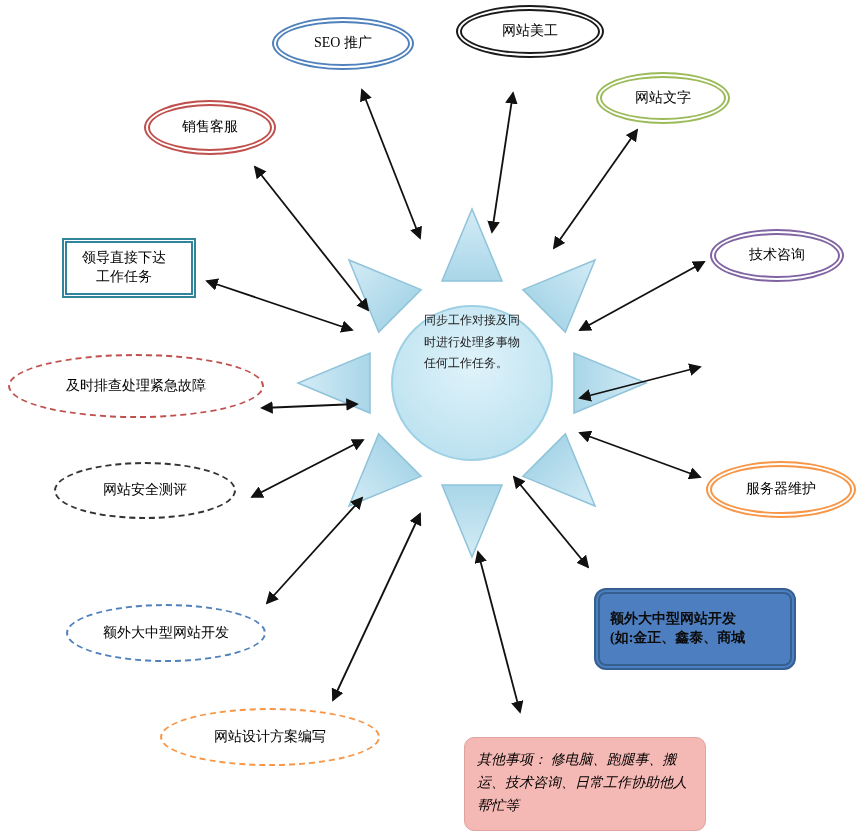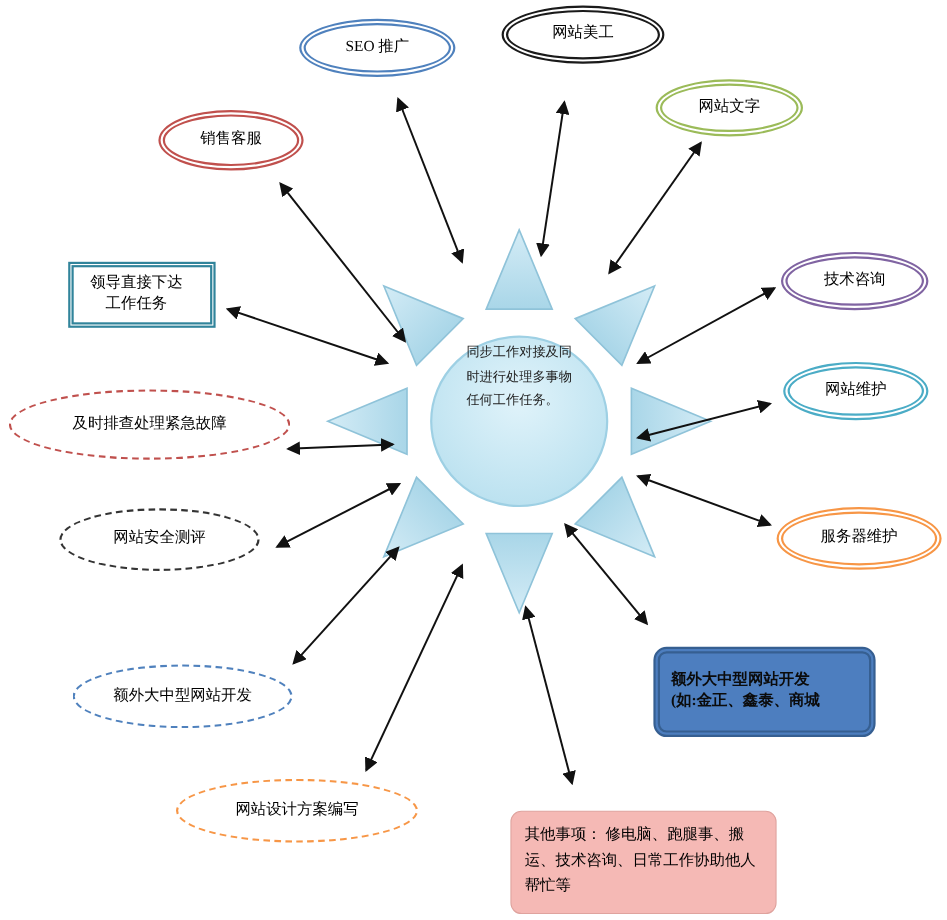--- a/index.html
+++ b/index.html
@@ -42,21 +42,21 @@
   .n-ewai {
     left:594px; top:588px; width:202px; height:82px;
     background:#4d7ebf; border:6px double #365f91; border-radius:12px;
     text-align:left; justify-content:flex-start; align-items:center;
     padding:8px 10px; white-space:pre-line; color:#0b0b0b; font-weight:bold;
   }
   .n-qita {
     left:464px; top:737px; width:242px; height:94px;
     background:#f5b9b5; border:1px solid #dfa39e; border-radius:10px;
     text-align:left; justify-content:flex-end; align-items:flex-start;
-    padding:10px 12px; line-height:1.65;
+    padding:10px 12px; line-height:1.65;font-style:italic;
   }
 
   .center-label {
     position:absolute; left:424px; top:310px; width:98px;
     font-size:12px; line-height:1.8; text-align:left; color:#222;
   }
 </style>
 </head>
 <body>
 
@@ -116,23 +116,20 @@
   <div class="node ellipse n-meigong">
     <span class="lbl">网站美工</span>
   </div>
   <div class="node ellipse n-wenzi">
     <span class="lbl">网站文字</span>
   </div>
 
   <div class="node ellipse n-kaifa">
     <span class="lbl">技术咨询</span>
   </div>
-  <div class="node ellipse n-weihu">
-    <span class="lbl">网站维护</span>
-  </div>
   <div class="node ellipse n-fuwuqi">
     <span class="lbl">服务器维护</span>
   </div>
 
   <div class="node n-ewai">
     <span class="lbl">额外大中型网站开发
 (如:金正、鑫泰、商城</span>
   </div>
 
   <div class="node n-qita">

